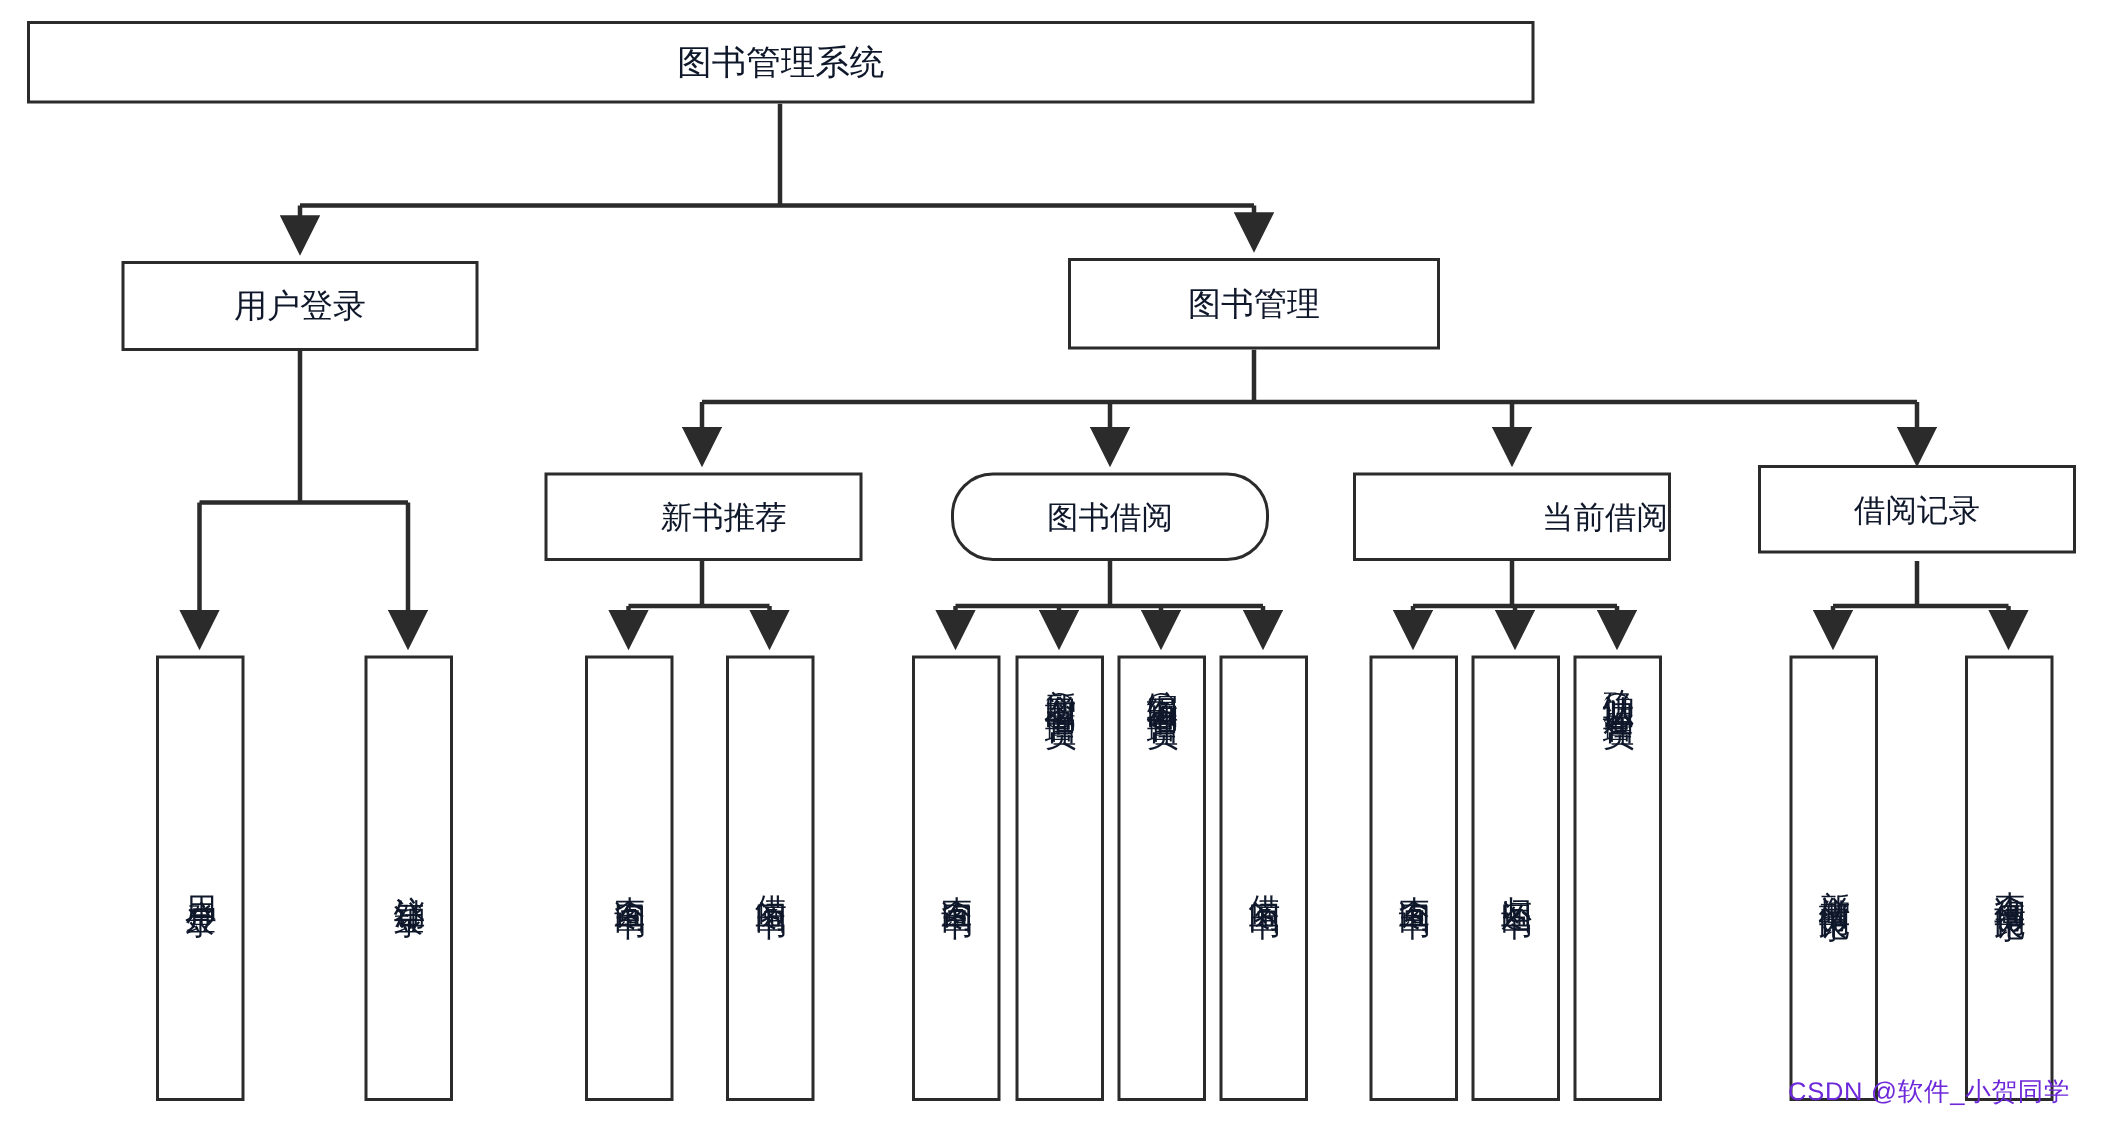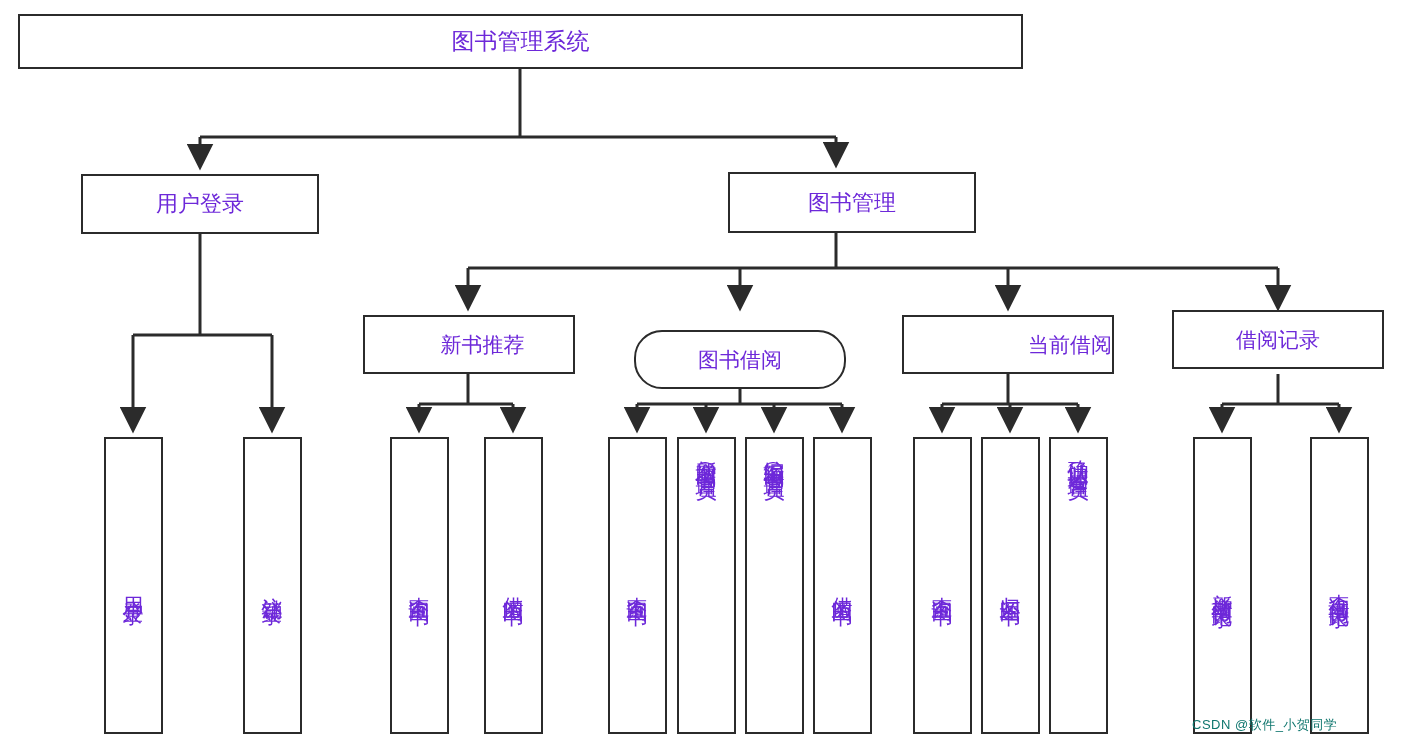--- a/index.html
+++ b/index.html
@@ -25,21 +25,21 @@
     pointer-events: none;
   }
   .node {
     position: absolute;
     box-sizing: border-box;
     background: #ffffff;
     border: 2px solid #2b2b2b;
     display: flex;
     align-items: center;
     justify-content: center;
-    color: #6d28d9;
+    color: #0f172a;
   }
   .node.root {
     font-size: 23px;
   }
   .node.lvl1 {
     font-size: 22px;
   }
   .node.lvl2 {
     font-size: 21px;
   }
@@ -51,22 +51,22 @@
   .node.leaf .vtext {
     writing-mode: vertical-rl;
     text-orientation: upright;
     letter-spacing: 3px;
     line-height: 1;
     white-space: nowrap;
     display: block;
   }
   .watermark {
     position: absolute;
-    font-size: 13px;
-    color: #0f766e;
+    font-size: 17px;
+    color: #6d28d9;
     white-space: nowrap;
     letter-spacing: 0.5px;
   }
 </style>
 </head>
 <body>
 
 <div id="canvas">
 
   <svg id="edges" viewBox="0 0 1405 747" xmlns="http://www.w3.org/2000/svg">
@@ -119,28 +119,28 @@
     </g>
   </svg>
 
   <div class="node root" style="left:18px; top:14px; width:1005px; height:55px;">
     <span>图书管理系统</span>
   </div>
 
   <div class="node lvl1" style="left:81px; top:174px; width:238px; height:60px;">
     <span>用户登录</span>
   </div>
-  <div class="node lvl1" style="left:712px; top:172px; width:248px; height:61px;margin-left:16px;">
+  <div class="node lvl1" style="left:712px; top:172px; width:248px; height:61px;">
     <span>图书管理</span>
   </div>
 
   <div class="node lvl2" style="left:363px; top:315px; width:212px; height:59px;padding-left:27px;">
     <span>新书推荐</span>
   </div>
-  <div class="node lvl2" style="left:634px; top:330px; width:212px; height:59px;border-radius:28px;">
+  <div class="node lvl2" style="left:634px; top:315px; width:212px; height:59px;border-radius:28px;">
     <span>图书借阅</span>
   </div>
   <div class="node lvl2" style="left:902px; top:315px; width:212px; height:59px;justify-content:flex-end;">
     <span>当前借阅</span>
   </div>
   <div class="node lvl2" style="left:1172px; top:310px; width:212px; height:59px;">
     <span>借阅记录</span>
   </div>
 
   <div class="node leaf" style="left:104px; top:437px; width:59px; height:297px;">

